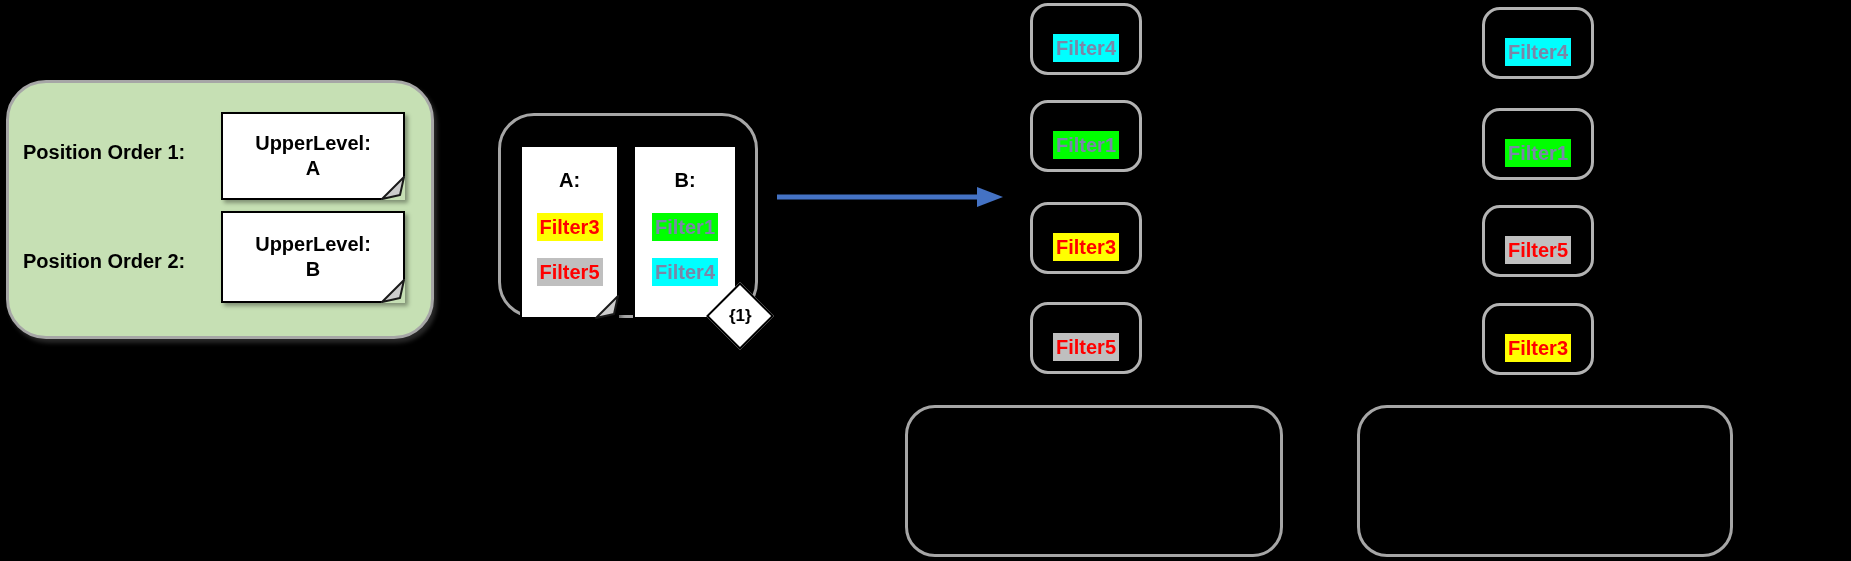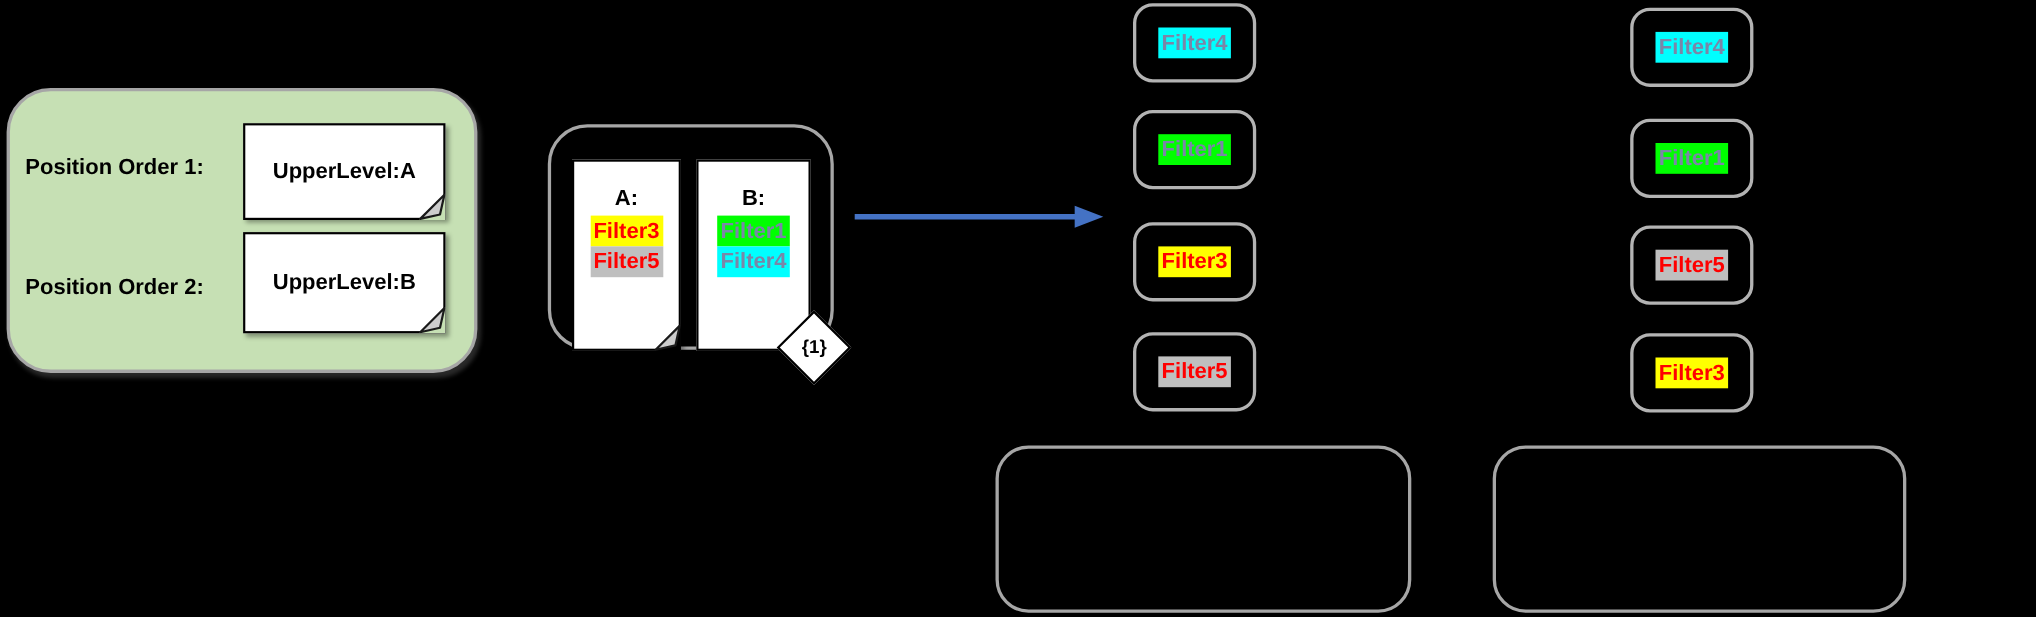--- a/index.html
+++ b/index.html
@@ -21,21 +21,21 @@
   .legend-label.row1 { top:58px; }
   .legend-label.row2 { top:155px;margin-top:12px; }
 
   
   .note {
     position:absolute; background:#fff; border:2px solid #000;
     box-shadow:3px 3px 4px rgba(0,0,0,0.35);
   }
   .legend-note {
     left:212px; width:180px; height:84px;
-    display:flex; flex-direction:row; align-items:center; justify-content:center;
+    display:flex; flex-direction:column; align-items:center; justify-content:center;
   }
   .legend-note.row1 { top:29px; }
   .legend-note.row2 { top:128px; height:88px; }
   .note-line { font-size:20px; font-weight:bold; color:#000; line-height:25px; text-align:center; }
 
   .fold { position:absolute; right:-2px; bottom:-2px; display:block; }
   .fold-flap { fill:#cdcdcd; stroke:#1a1a1a; stroke-width:2; stroke-linejoin:round; }
 
   
   .input-box {
@@ -46,21 +46,21 @@
     top:29px; width:95px; height:148px;
     display:flex; flex-direction:column; align-items:center;
     padding-top:22px; box-sizing:content-box;
   }
   .doc-note.a { left:19px; }
   .doc-note.b { left:132px; width:100px; }
   .doc-title { font-size:20px; font-weight:bold; color:#000; margin-bottom:4px; }
 
   .chip {
     font-size:20px; font-weight:bold; min-width:66px; height:28px; line-height:28px;
-    text-align:center; padding:0 2px; box-sizing:border-box;
+    text-align:center; padding:0 2px; box-sizing:border-box;margin-top:17px;
   }
 
   
   .diamond {
     position:absolute; left:716px; top:292px; width:44px; height:44px;
     background:#fff; border:2px solid #000; transform:rotate(45deg);
     display:flex; align-items:center; justify-content:center; z-index:3;
   }
   .diamond span { transform:rotate(-45deg); font-size:17px; font-weight:bold; color:#000; }
 

